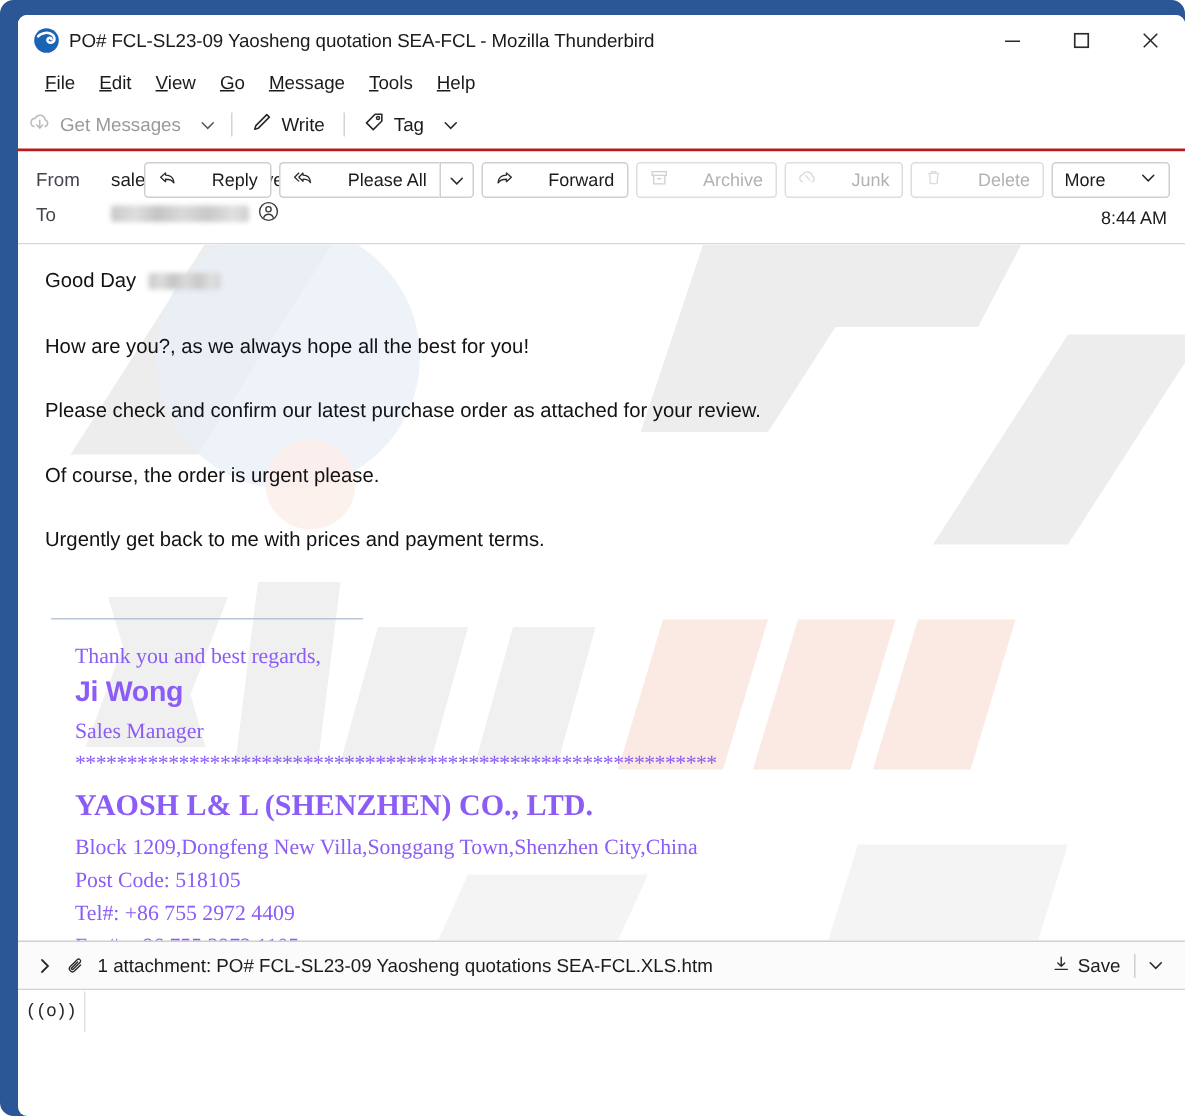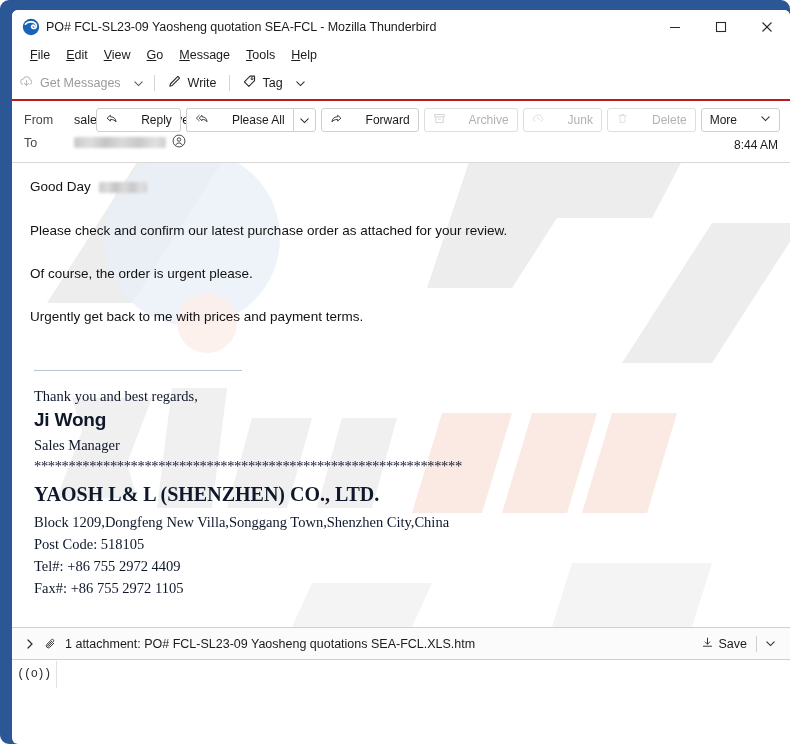--- a/index.html
+++ b/index.html
@@ -208,22 +208,22 @@
   }
   .para.first { margin-bottom: 27px; }
   .sig-rule {
     width: 208px;
     height: 0;
     border-top: 1px solid #b9c6d8;
     margin: 44px 0 14px 4px;
   }
   .sig {
     font-family: "Liberation Serif", serif;
-    color: #0f172a;
-    margin-left: 4px;
+    color: #8b5cf6;
+    margin-left: 20px;
   }
   .sig-line { font-size: 14.5px; line-height: 1.52; }
   .sig-name {
     font-family: "Liberation Sans", sans-serif;
     font-weight: bold;
     font-size: 19px;
     line-height: 1.3;
     margin: 1px 0 2px 0;
     letter-spacing: -0.2px;
   }
@@ -513,20 +513,21 @@
           <path d="M300 420 L420 420 L400 464 L280 464 Z"></path>
           <path d="M560 400 L700 400 L680 464 L540 464 Z"></path>
         </g>
       </svg>
 
       <div id="bodycontent">
         <p class="para first">
           <span>Good Day</span>
           <span class="redacted" style="width:48px;margin-left:4px;"></span>
         </p>
+        <p class="para">How are you?, as we always hope all the best for you!</p>
         <p class="para">Please check and confirm our latest purchase order as attached for your review.</p>
         <p class="para">Of course, the order is urgent please.</p>
         <p class="para">Urgently get back to me with prices and payment terms.</p>
 
         <div class="sig-rule"></div>
 
         <div class="sig">
           <div class="sig-line">Thank you and best regards,</div>
           <div class="sig-name">Ji Wong</div>
           <div class="sig-line">Sales Manager</div>

